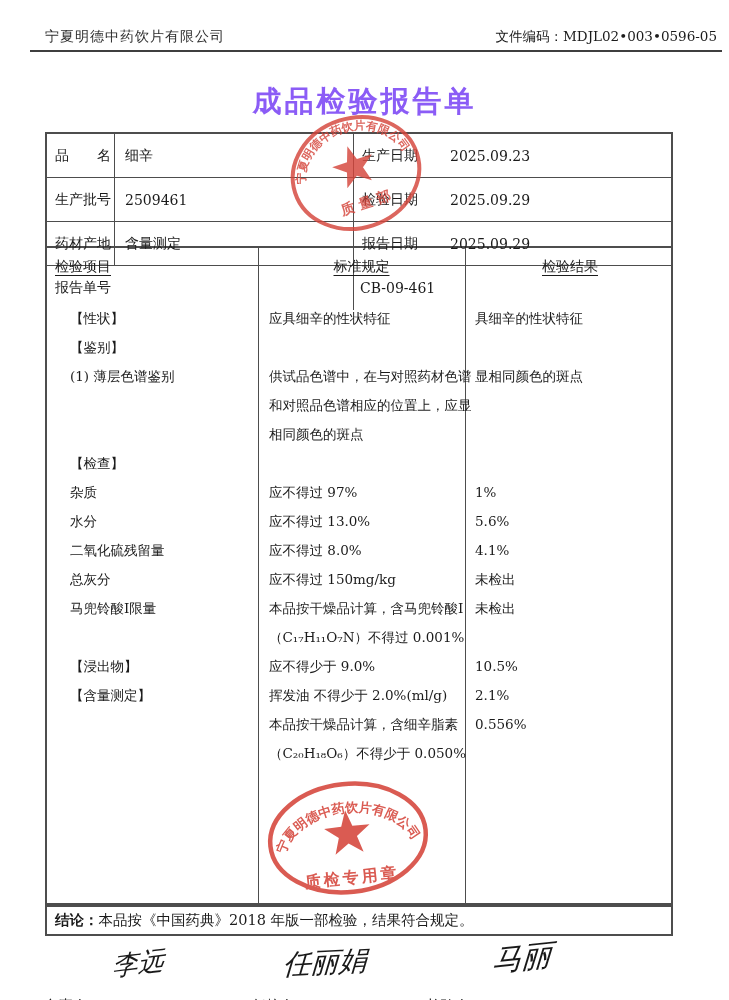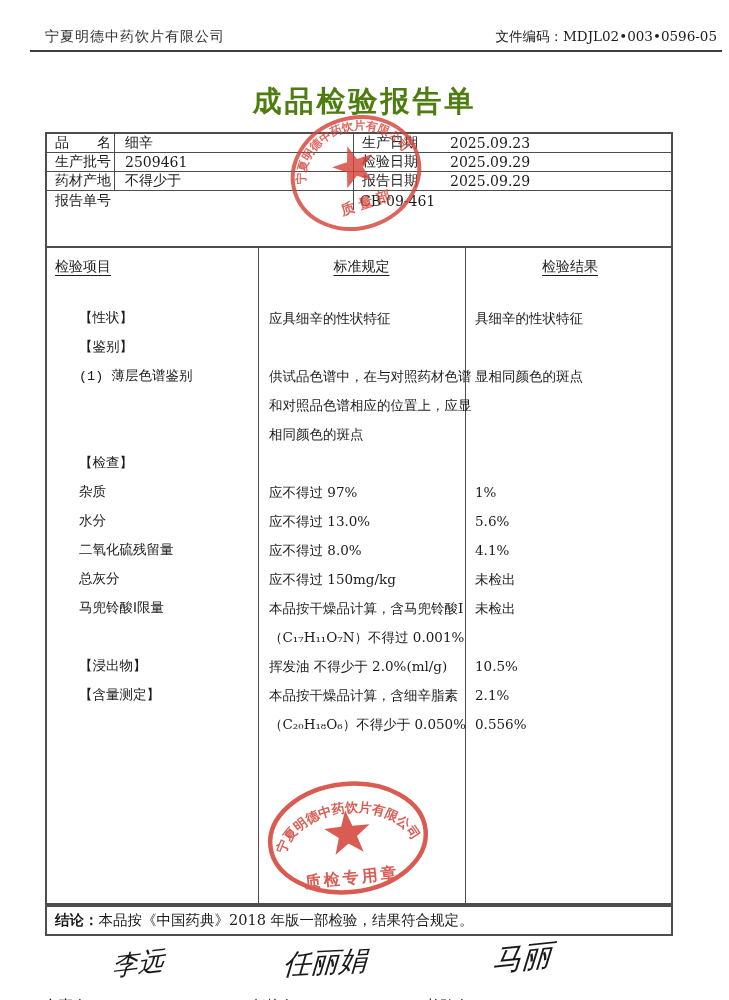--- a/index.html
+++ b/index.html
@@ -5,42 +5,42 @@
   html,body{margin:0;padding:0;background:#ffffff;}
   .page{
     position:relative;width:729px;height:1000px;background:#ffffff;overflow:hidden;
     font-family:"DejaVu Serif","DejaVu Sans",serif;color:#1b1b1b;
   }
   
   .hdr-company{position:absolute;left:45px;top:28px;font-size:14px;letter-spacing:1px;color:#2e2e2e;}
   .hdr-code{position:absolute;right:12px;top:28px;font-size:13.5px;color:#1b1b1b;}
   .hdr-rule{position:absolute;left:30px;top:50px;width:692px;height:0;border-top:2px solid #3f3f3f;}
   .doc-title{position:absolute;left:0;top:82px;width:729px;text-align:center;
-    font-size:29px;font-weight:bold;letter-spacing:3px;color:#4d7c0f;}
+    font-size:29px;font-weight:bold;letter-spacing:3px;color:#8b5cf6;}
   
   .info-table{position:absolute;left:45px;top:132px;width:628px;height:116px;
     border:2px solid #4d4d4d;box-sizing:border-box;font-size:14px;}
-  .info-row{display:flex;height:19px;border-bottom:1px solid #4d4d4d;box-sizing:border-box;}
+  .info-row{display:flex;height:44px;border-bottom:1px solid #4d4d4d;box-sizing:border-box;}
   .info-row:last-child{border-bottom:none;}
   .ic{display:flex;align-items:center;box-sizing:border-box;height:100%;}
   .ic-label{width:68px;border-right:1px solid #4d4d4d;padding-left:8px;}
   .ic-value{width:239px;border-right:1px solid #4d4d4d;padding-left:10px;}
   .ic-right{flex:1;padding-left:8px;}
   .ic-right .dval{margin-left:32px;}
   .ic-label4{width:307px;border-right:1px solid #4d4d4d;padding-left:8px;}
   .ic-value4{flex:1;padding-left:6px;}
   
   .main-table{position:absolute;left:45px;top:248px;width:628px;height:657px;
     border:2px solid #4d4d4d;border-top:none;box-sizing:border-box;font-size:13.5px;}
   .vdiv{position:absolute;top:0;width:1px;height:100%;background:#4d4d4d;}
   .vdiv1{left:211px;} .vdiv2{left:418px;}
   .mt-head{position:absolute;top:10px;height:20px;text-decoration:underline;text-underline-offset:4px;font-size:14px;}
   .mh1{left:8px;} .mh2{left:211px;width:207px;text-align:center;} .mh3{left:418px;width:210px;text-align:center;}
   .mt-col{position:absolute;top:56px;}
-  .mc1{left:16px;width:211px;padding-left:16px;box-sizing:border-box;font-family:Liberation Mono, monospace;}
+  .mc1{left:7px;width:211px;padding-left:16px;box-sizing:border-box;}
   .mc2{left:211px;width:207px;padding-left:11px;box-sizing:border-box;}
   .mc3{left:418px;width:210px;padding-left:10px;box-sizing:border-box;}
   .tline{height:29px;line-height:29px;white-space:nowrap;overflow:visible;}
   
   .stamp{position:absolute;pointer-events:none;}
   .stamp-top{left:281px;top:103px;}
   .stamp-bottom{left:258px;top:766px;}
   
   .conclusion-box{position:absolute;left:45px;top:905px;width:628px;height:31px;
     border:2px solid #4d4d4d;box-sizing:border-box;display:flex;align-items:center;
@@ -77,21 +77,21 @@
     <div class="info-row">
       <div class="ic ic-label">生产批号</div>
       <div class="ic ic-value">2509461</div>
       <div class="ic ic-right">
         <span>检验日期</span>
         <span class="dval">2025.09.29</span>
       </div>
     </div>
     <div class="info-row">
       <div class="ic ic-label">药材产地</div>
-      <div class="ic ic-value">不得少于</div>
+      <div class="ic ic-value">含量测定</div>
       <div class="ic ic-right">
         <span>报告日期</span>
         <span class="dval">2025.09.29</span>
       </div>
     </div>
     <div class="info-row">
       <div class="ic ic-label4">报告单号</div>
       <div class="ic ic-value4">CB-09-461</div>
     </div>
   </div>
@@ -129,20 +129,21 @@
         <div class="tline">供试品色谱中，在与对照药材色谱</div>
         <div class="tline">和对照品色谱相应的位置上，应显</div>
         <div class="tline">相同颜色的斑点</div>
         <div class="tline"></div>
         <div class="tline">应不得过 97%</div>
         <div class="tline">应不得过 13.0%</div>
         <div class="tline">应不得过 8.0%</div>
         <div class="tline">应不得过 150mg/kg</div>
         <div class="tline">本品按干燥品计算，含马兜铃酸Ⅰ</div>
         <div class="tline">（C₁₇H₁₁O₇N）不得过 0.001%</div>
+        <div class="tline">应不得少于 9.0%</div>
         <div class="tline">挥发油 不得少于 2.0%(ml/g)</div>
         <div class="tline">本品按干燥品计算，含细辛脂素</div>
         <div class="tline">（C₂₀H₁₈O₆）不得少于 0.050%</div>
       </div>
     <div class="mt-col mc3">
 
     <div class="tline">具细辛的性状特征</div>
         <div class="tline"></div>
         <div class="tline">显相同颜色的斑点</div>
         <div class="tline"></div>

